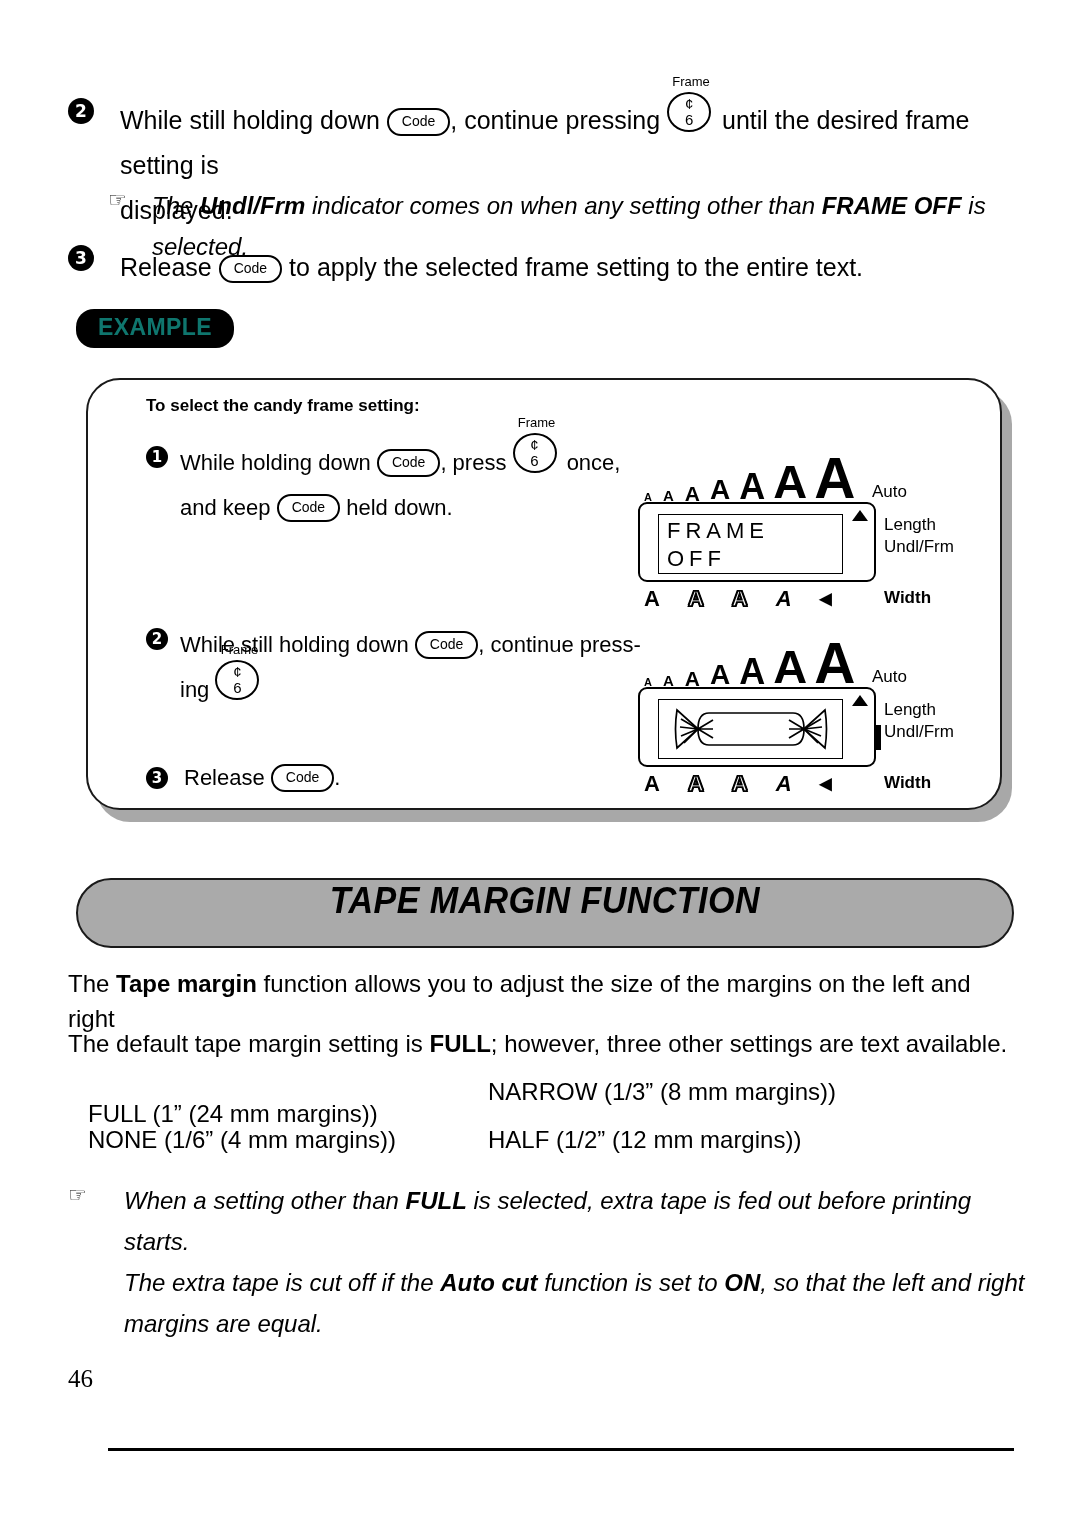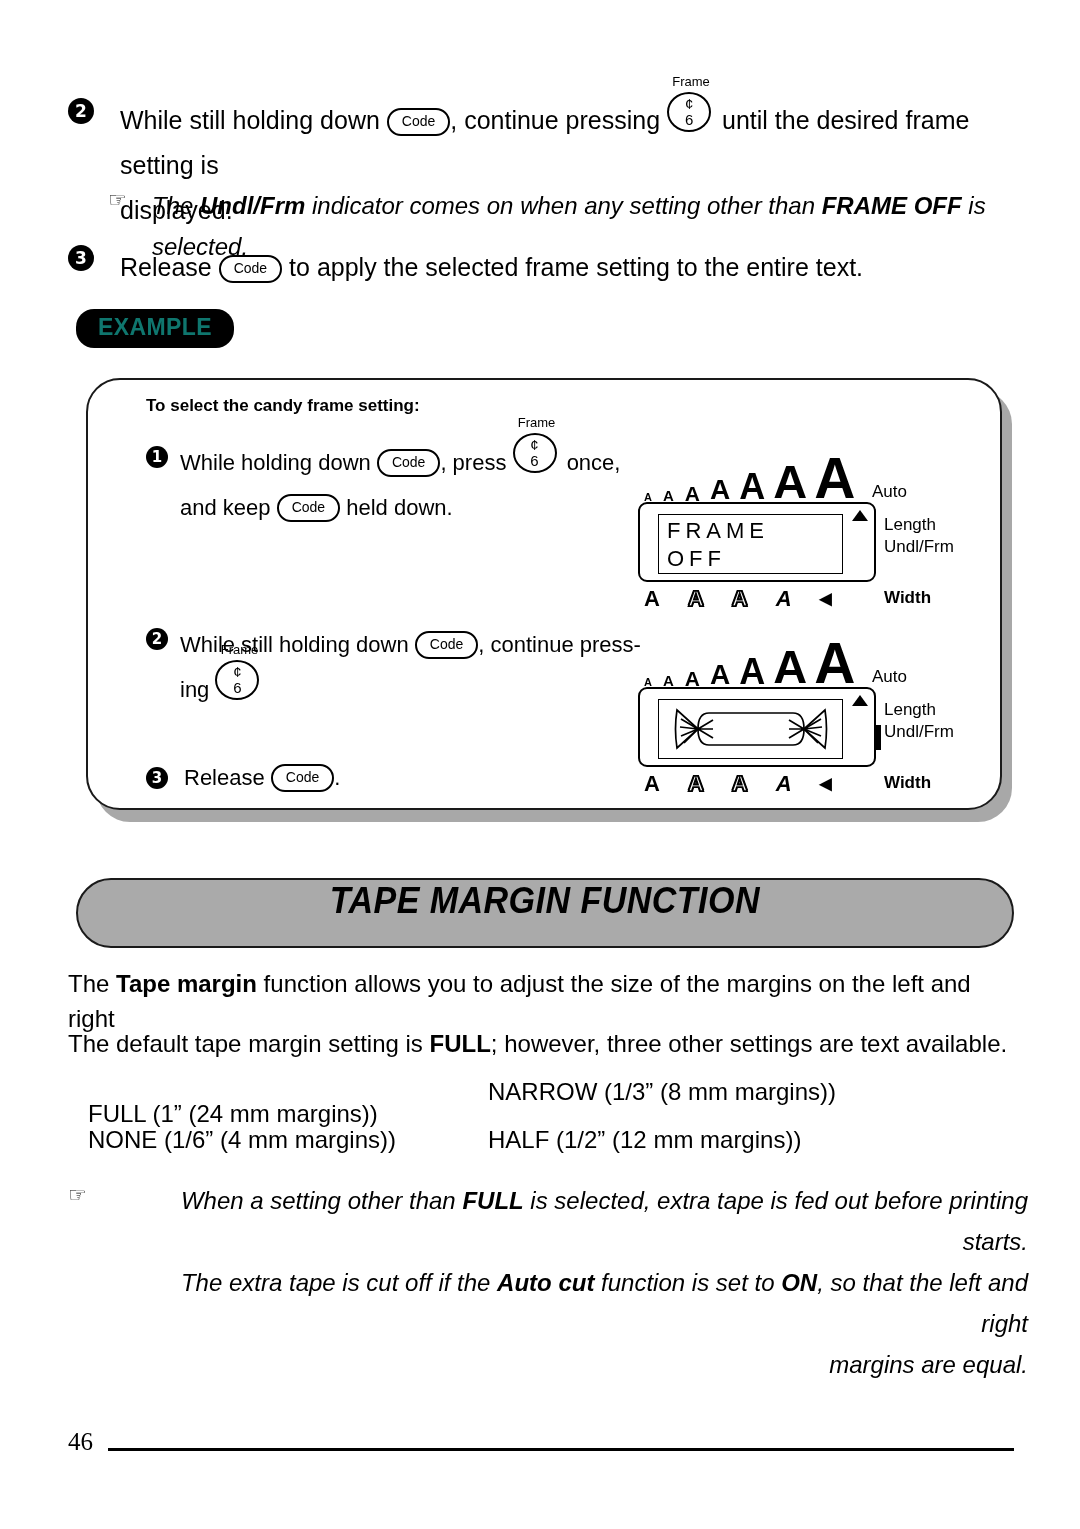--- a/index.html
+++ b/index.html
@@ -460,25 +460,25 @@
     <span>The default tape margin setting is </span><span class="b">FULL</span><span>; however, three other settings are text available.</span>
   </div>
 
   <div class="opt" style="left:88px; top:1077px;margin-top:22px;">FULL (1” (24 mm margins))</div>
   <div class="opt" style="left:488px; top:1077px;">NARROW (1/3” (8 mm margins))</div>
   <div class="opt" style="left:88px; top:1125px;">NONE (1/6” (4 mm margins))</div>
   <div class="opt" style="left:488px; top:1125px;">HALF (1/2” (12 mm margins))</div>
 
   <div class="note" style="left:68px; top:1180px; width:960px;">
     <div class="hand-icon">☞</div>
-    <div class="note-body" style="margin-left:20px;text-align:right;">
+    <div class="note-body" style="margin-left:12px;">
       <span>When a setting other than </span><span class="bi">FULL</span><span> is selected, extra tape is fed out before printing starts.</span>
       <div>
         <span>The extra tape is cut off if the </span><span class="bi">Auto cut</span><span> function is set to </span><span class="bi">ON</span><span>, so that the left and right</span>
       </div>
       <div>margins are equal.</div>
     </div>
   </div>
 
-  <div class="footer-num" style="left:68px; top:1428px;">46</div>
+  <div class="footer-num" style="left:68px; top:1365px;">46</div>
   <div class="footer-rule" style="left:108px; top:1448px; width:906px;"></div>
 
 </div>
 
 </body></html>

